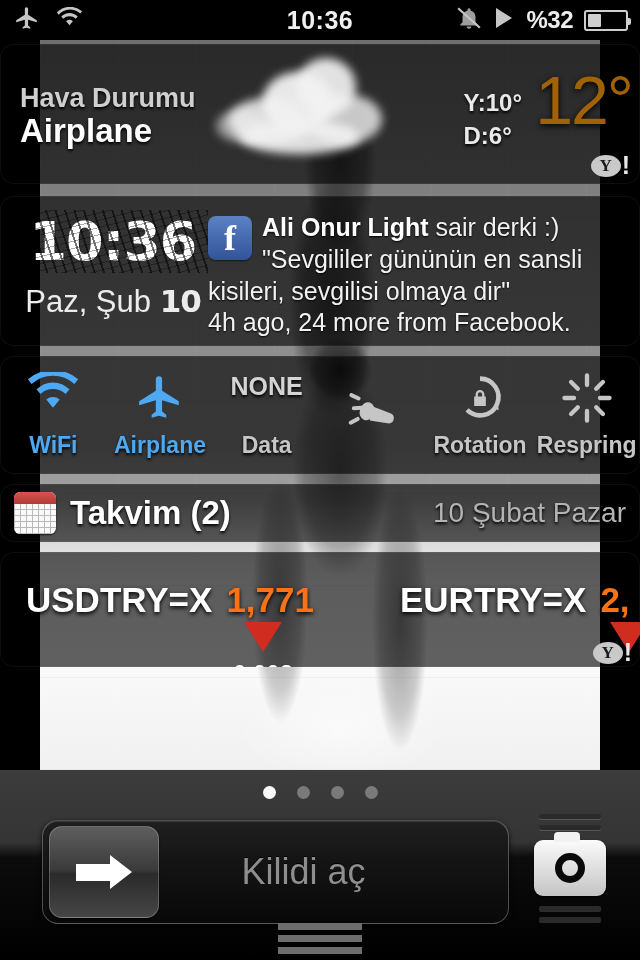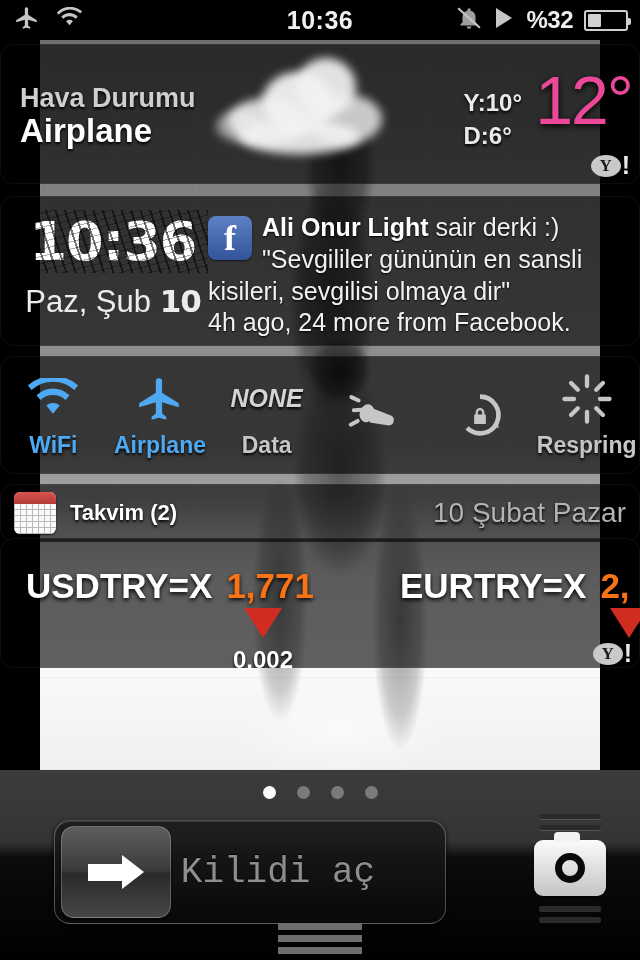--- a/index.html
+++ b/index.html
@@ -73,21 +73,21 @@
 
   
   #weather{ top:44px; height:140px; }
   .wx-city-wrap{ position:absolute; left:20px; top:40px; }
   .wx-label{ font-size:27px; font-weight:bold; color:#cfcfcf; text-shadow:0 2px 3px #000; line-height:1.05; }
   .wx-city{ font-size:33px; font-weight:bold; color:#fff; text-shadow:0 2px 3px #000; line-height:1.15; }
   .wx-hl{ position:absolute; right:118px; top:42px; text-align:left; }
   .wx-hl div{ font-size:24px; font-weight:bold; color:#eaeaea; text-shadow:0 2px 3px #000; line-height:1.38; }
   .wx-temp{
     position:absolute; right:8px; top:22px;
-    font-size:68px; font-weight:300; color:#ec4899; text-shadow:0 2px 6px #000;
+    font-size:68px; font-weight:300; color:#a16207; text-shadow:0 2px 6px #000;
     letter-spacing:-2px; line-height:1;
   }
   .wx-cloud{ position:absolute; left:210px; top:2px; width:180px; height:125px; }
   .wx-cloud i{ position:absolute; display:block; border-radius:50%; background:#f2f2f2; filter:blur(5px); }
   .c1{ left:18px;  top:52px; width:80px;  height:46px; opacity:.85; }
   .c2{ left:52px;  top:26px; width:72px;  height:62px; opacity:.95; }
   .c3{ left:86px;  top:12px; width:60px;  height:58px; opacity:.92; }
   .c4{ left:98px;  top:48px; width:74px;  height:50px; opacity:.8; }
   .c5{ left:30px;  top:74px; width:120px; height:34px; opacity:.9; }
   .c6{ left:6px;   top:64px; width:52px;  height:32px; opacity:.55; }
@@ -129,21 +129,21 @@
     box-shadow:0 1px 2px rgba(0,0,0,.6);
   }
   .fb-txt{ font-size:25px; color:#f2f2f2; line-height:1.27; text-shadow:0 1px 2px #000; }
   .fb-txt .nm{ font-weight:bold; color:#fff; }
   .fb-txt .sub{ font-weight:normal; }
 
   
   #toggles{ top:356px; height:118px; }
   .tg-row{ display:flex; height:100%; align-items:center; }
   .tg{ flex:1; text-align:center; }
-  .tg-ico{ height:54px; display:flex; align-items:center; justify-content:center;font-style:italic; }
+  .tg-ico{ height:54px; display:flex; align-items:flex-start; justify-content:center; }
   .tg-lbl{
     font-size:23px; font-weight:bold; color:#c6c6c6; text-shadow:0 2px 3px #000;
     margin-top:6px;
   }
   .tg.on .tg-lbl{ color:#4ea9f2; }
   .tg-none{ font-size:25px; font-weight:bold; color:#d4d4d4; text-shadow:0 2px 3px #000; }
 
   
   #calendar{ top:484px; height:58px; }
   .cal-row{ display:flex; align-items:center; height:100%; padding:0 14px; }
@@ -151,25 +151,25 @@
     width:42px; height:42px; border-radius:6px; background:#fafafa; overflow:hidden;
     box-shadow:0 1px 2px rgba(0,0,0,.7); margin-right:14px; flex:none;
   }
   .cal-ico .top{ height:12px; background:linear-gradient(to bottom,#d9534f,#b23b39); }
   .cal-ico .grid{
     height:30px;
     background-image:
       repeating-linear-gradient(90deg, #b9b9b9 0 1px, rgba(0,0,0,0) 1px 6px),
       repeating-linear-gradient(0deg, #b9b9b9 0 1px, rgba(0,0,0,0) 1px 6px);
   }
-  .cal-title{ font-size:22px; font-weight:bold; color:#fff; text-shadow:0 2px 3px #000; }
+  .cal-title{ font-size:33px; font-weight:bold; color:#fff; text-shadow:0 2px 3px #000; }
   .cal-date{ margin-left:auto; font-size:28px; color:#b4b4b4; text-shadow:0 2px 3px #000; }
 
   
-  #stocks{ top:538px; height:130px; }
+  #stocks{ top:552px; height:115px; }
   .stk-wrap{ position:absolute; inset:0; overflow:hidden; }
   .stk{ position:absolute; top:28px; }
   .stk .line{ display:flex; align-items:baseline; gap:14px; white-space:nowrap; }
   .stk .sym{ font-size:35px; font-weight:bold; color:#fff; text-shadow:0 2px 4px #000; }
   .stk .val{ font-size:35px; font-weight:bold; color:#f97316; text-shadow:0 2px 4px #000; }
   .stk .chg{ display:flex; align-items:center; gap:8px; margin-top:2px;flex-direction:column; }
   .tri-down{
     width:0; height:0; border-left:19px solid transparent; border-right:19px solid transparent;
     border-top:30px solid #d02c20;
   }
@@ -180,26 +180,26 @@
 
   
   #bottom{
     position:absolute; left:0; bottom:0; width:640px; height:190px; z-index:30;
     background:linear-gradient(to bottom,#3c3c3c 0%, #343434 38%, #0c0c0c 46%, #000 100%);
   }
   #dots{ display:flex; gap:21px; justify-content:center; padding-top:16px; }
   .dot{ width:13px; height:13px; border-radius:50%; background:#7a7a7a; }
   .dot.active{ background:#fafafa; }
   #slider{
-    position:absolute; left:54px; top:50px; width:392px; height:104px;
+    position:absolute; left:42px; top:50px; width:467px; height:104px;
     border-radius:16px;
     background:linear-gradient(to bottom, rgba(30,30,30,.95), rgba(8,8,8,.98));
     border:1px solid rgba(255,255,255,.28);
     box-shadow:0 1px 0 rgba(255,255,255,.12) inset, 0 2px 5px rgba(0,0,0,.8);
-    display:flex; align-items:center;font-family:Liberation Mono, monospace;
+    display:flex; align-items:center;
   }
   .knob{
     width:110px; height:92px; margin-left:6px; border-radius:13px; flex:none;
     background:linear-gradient(to bottom,#5e5e5e 0%, #3a3a3a 48%, #2a2a2a 52%, #464646 100%);
     border:1px solid rgba(255,255,255,.22);
     display:flex; align-items:center; justify-content:center;
     box-shadow:0 1px 2px rgba(0,0,0,.8);
   }
   .arrow{ position:relative; width:56px; height:34px; }
   .arrow .shaft{ position:absolute; left:0; top:9px; width:36px; height:17px; background:#fff; }
@@ -370,20 +370,21 @@
     </div>
 
     <div class="tg">
       <div class="tg-ico">
         <svg width="50" height="50" viewBox="0 0 24 24">
           <path d="M12 3.2a8.8 8.8 0 1 1-6.2 15" fill="none" stroke="#c6c6c6" stroke-width="2.2"></path>
           <path class="sv" d="M18.3 17.1l2.7 1.2-0.4-3z"></path>
           <path class="sv" d="M12 8.6a2.1 2.1 0 0 0-2.1 2.1v1h-.7v4.6h5.6v-4.6h-.7v-1A2.1 2.1 0 0 0 12 8.6zm1 3.1h-2v-1a1 1 0 0 1 2 0z"></path>
         </svg>
       </div>
+      <div class="tg-lbl">Rotation</div>
     </div>
 
     <div class="tg">
       <div class="tg-ico">
         <svg width="52" height="52" viewBox="0 0 24 24">
           <g class="sv">
             <rect x="11" y="0.6" width="2" height="6.4" rx="1"></rect>
             <rect x="11" y="17" width="2" height="6.4" rx="1"></rect>
             <rect x="0.6" y="11" width="6.4" height="2" rx="1"></rect>
             <rect x="17" y="11" width="6.4" height="2" rx="1"></rect>

